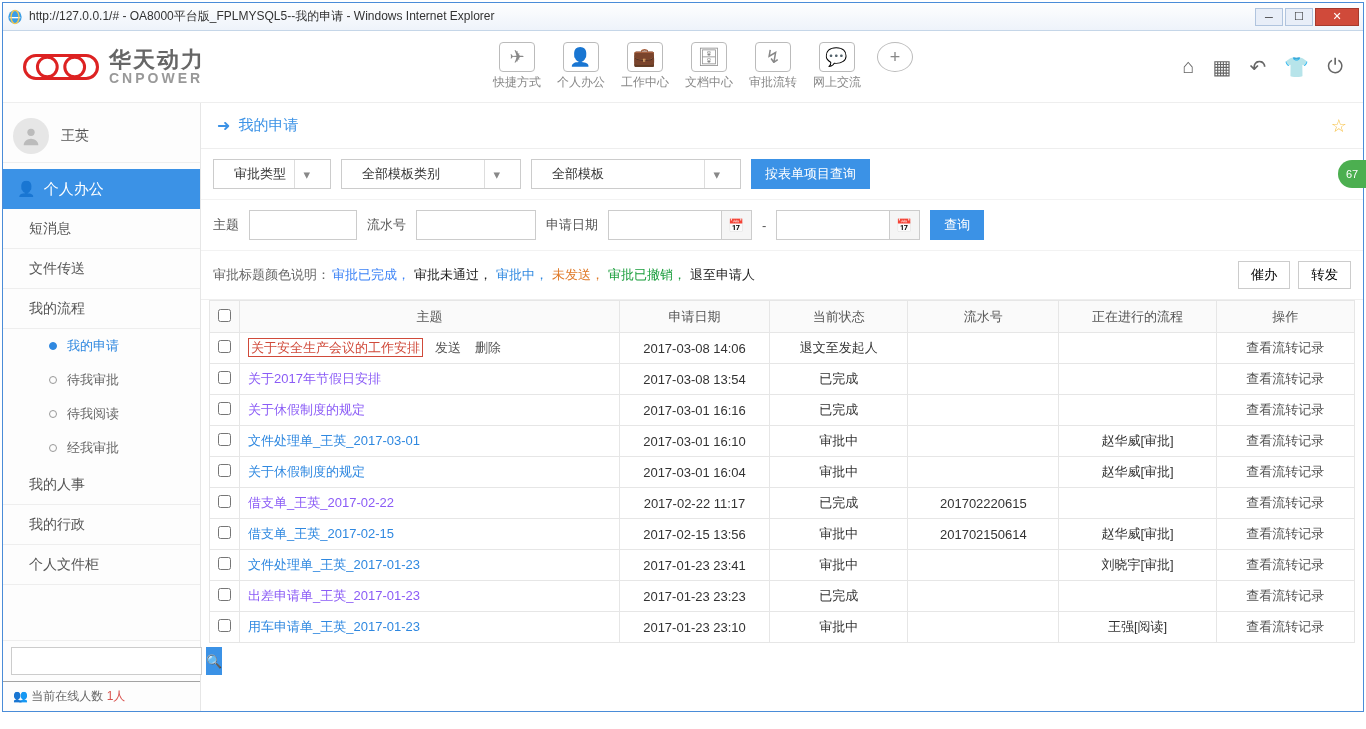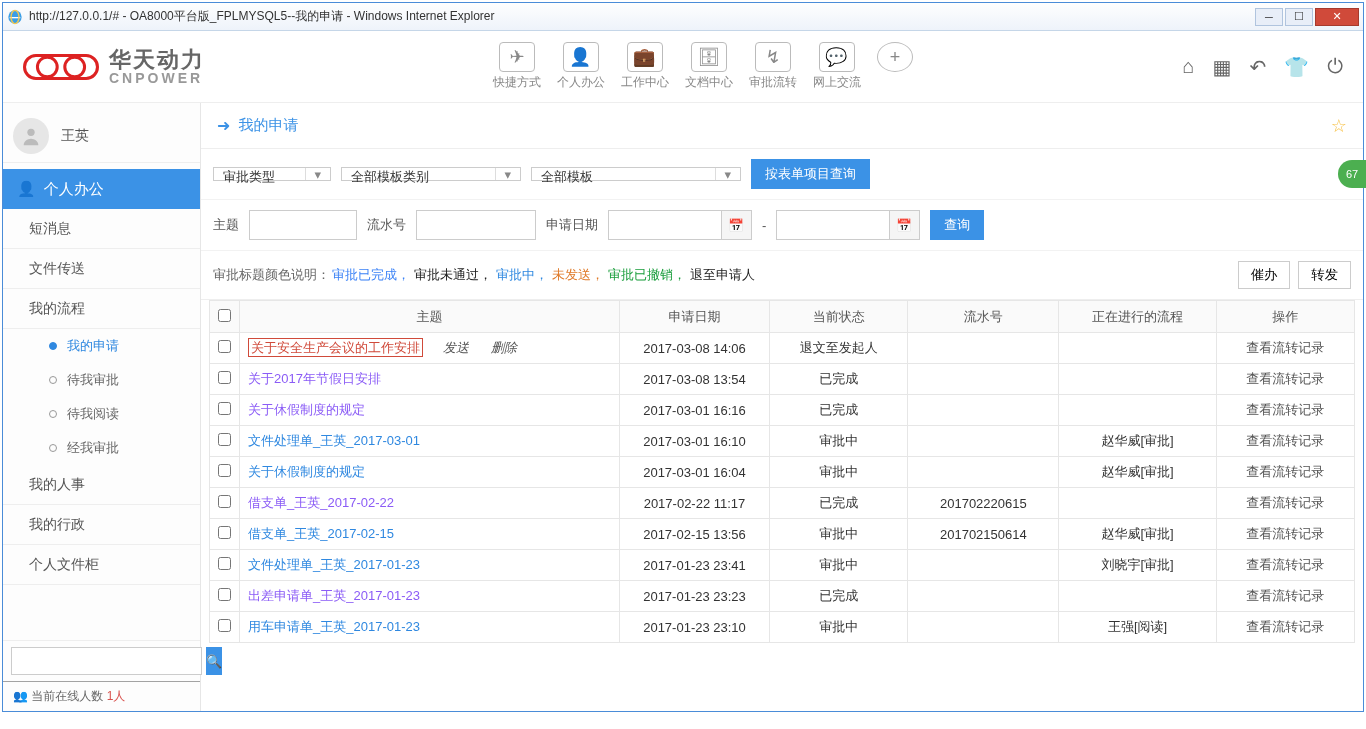--- a/index.html
+++ b/index.html
@@ -52,21 +52,21 @@
 .online-row .cnt { color: #d9534f; }
 
 
 .main { flex: 1; overflow: auto; display: flex; flex-direction: column; }
 .page-title-row { height: 46px; display: flex; align-items: center; padding: 0 16px; border-bottom: 1px solid #eee; }
 .page-title-row .pt-icon { color: #3b92e6; font-size: 16px; margin-right: 8px; }
 .page-title-row .pt-text { color: #3b92e6; font-size: 15px; font-weight: 500; }
 .page-title-row .star { margin-left: auto; color: #f7c24b; font-size: 18px; cursor: pointer; }
 
 .filter-row1, .filter-row2 { display: flex; align-items: center; gap: 10px; padding: 10px 12px; border-bottom: 1px solid #f2f2f2; font-size: 13px; }
-.sel { height: 14px; border: 1px solid #ccc; display: flex; padding: 0 9px; background: #fff; cursor: pointer; position: relative; }
+.sel { height: 30px; border: 1px solid #ccc; display: flex; align-items: center; padding: 0 20px; background: #fff; cursor: pointer; position: relative; }
 .sel .caret { margin-left: auto; color: #888; padding-left: 8px; border-left: 1px solid #ddd; height: 100%; display:flex; align-items:center; }
 .sel.w1 { width: 118px; }
 .sel.w2 { width: 180px; gap: 35px; }
 .sel.w3 { width: 210px; }
 .btn { height: 30px; padding: 0 14px; background: #3b92e6; color: #fff; border: none; cursor: pointer; font-size: 13px; }
 .inp { height: 30px; border: 1px solid #ccc; padding: 0 6px; }
 .inp.w1 { width: 108px; }
 .inp.w2 { width: 120px; }
 .date-wrap { display: flex; }
 .date-wrap .inp { width: 114px; }
@@ -86,21 +86,21 @@
 .btn-outline { height: 28px; padding: 0 12px; border: 1px solid #ccc; background: #fff; cursor: pointer; }
 
 
 table.data { width: calc(100% - 16px); margin: 0 8px; border-collapse: collapse; font-size: 13px; }
 table.data th, table.data td { border: 1px solid #e6e6e6; padding: 6px 8px; text-align: center; }
 table.data th { background: #fafafa; color: #555; font-weight: 500; height: 32px; }
 table.data td.subject { text-align: left; }
 table.data td.subject .title-link { color: #2f88e0; cursor: pointer; }
 table.data td.subject .title-done { color: #8b5cf6; cursor: pointer; }
 table.data td.subject .title-back { color: #d04a3a; cursor: pointer; border: 1px solid #d04a3a; padding: 1px 2px; }
-.row-actions { display: inline-flex; gap: 22px; margin-left: 20px; color: #555; font-style: italic; }
+.row-actions { display: inline-flex; gap: 14px; margin-left: 12px; color: #555; }
 .row-actions span { cursor: pointer; }
 .view-link { color: #555; cursor: pointer; }
 .chk { cursor: pointer; }
 
 
 .float-badge { position: fixed; right: 0; top: 160px; width: 28px; height: 28px; background: #4caf50; color: #fff; border-radius: 50% 0 0 50%; display:flex; align-items:center; justify-content:center; font-size:11px; }
 </style>
 </head>
 <body>
 

